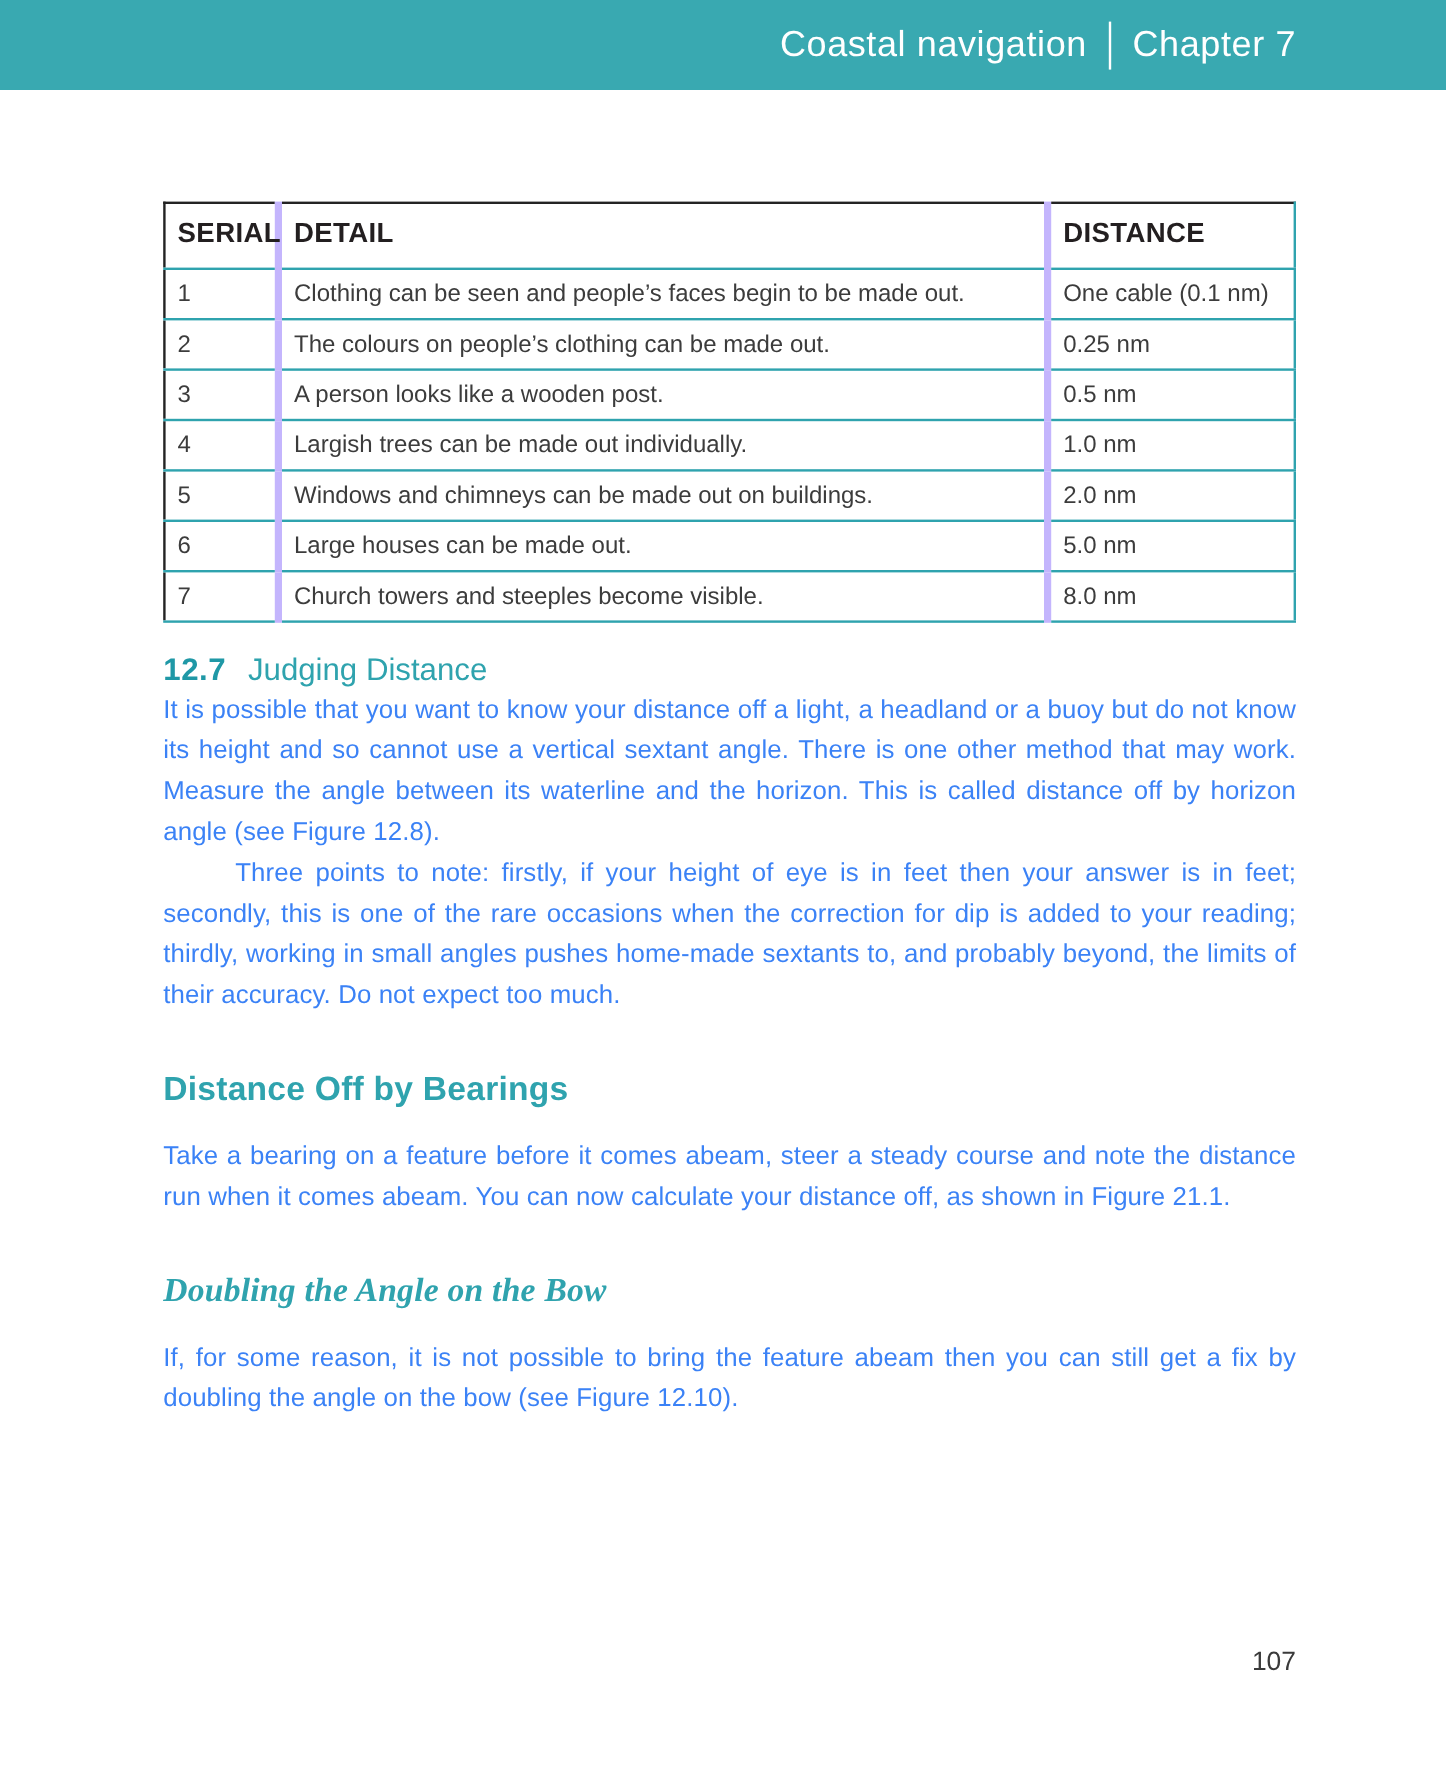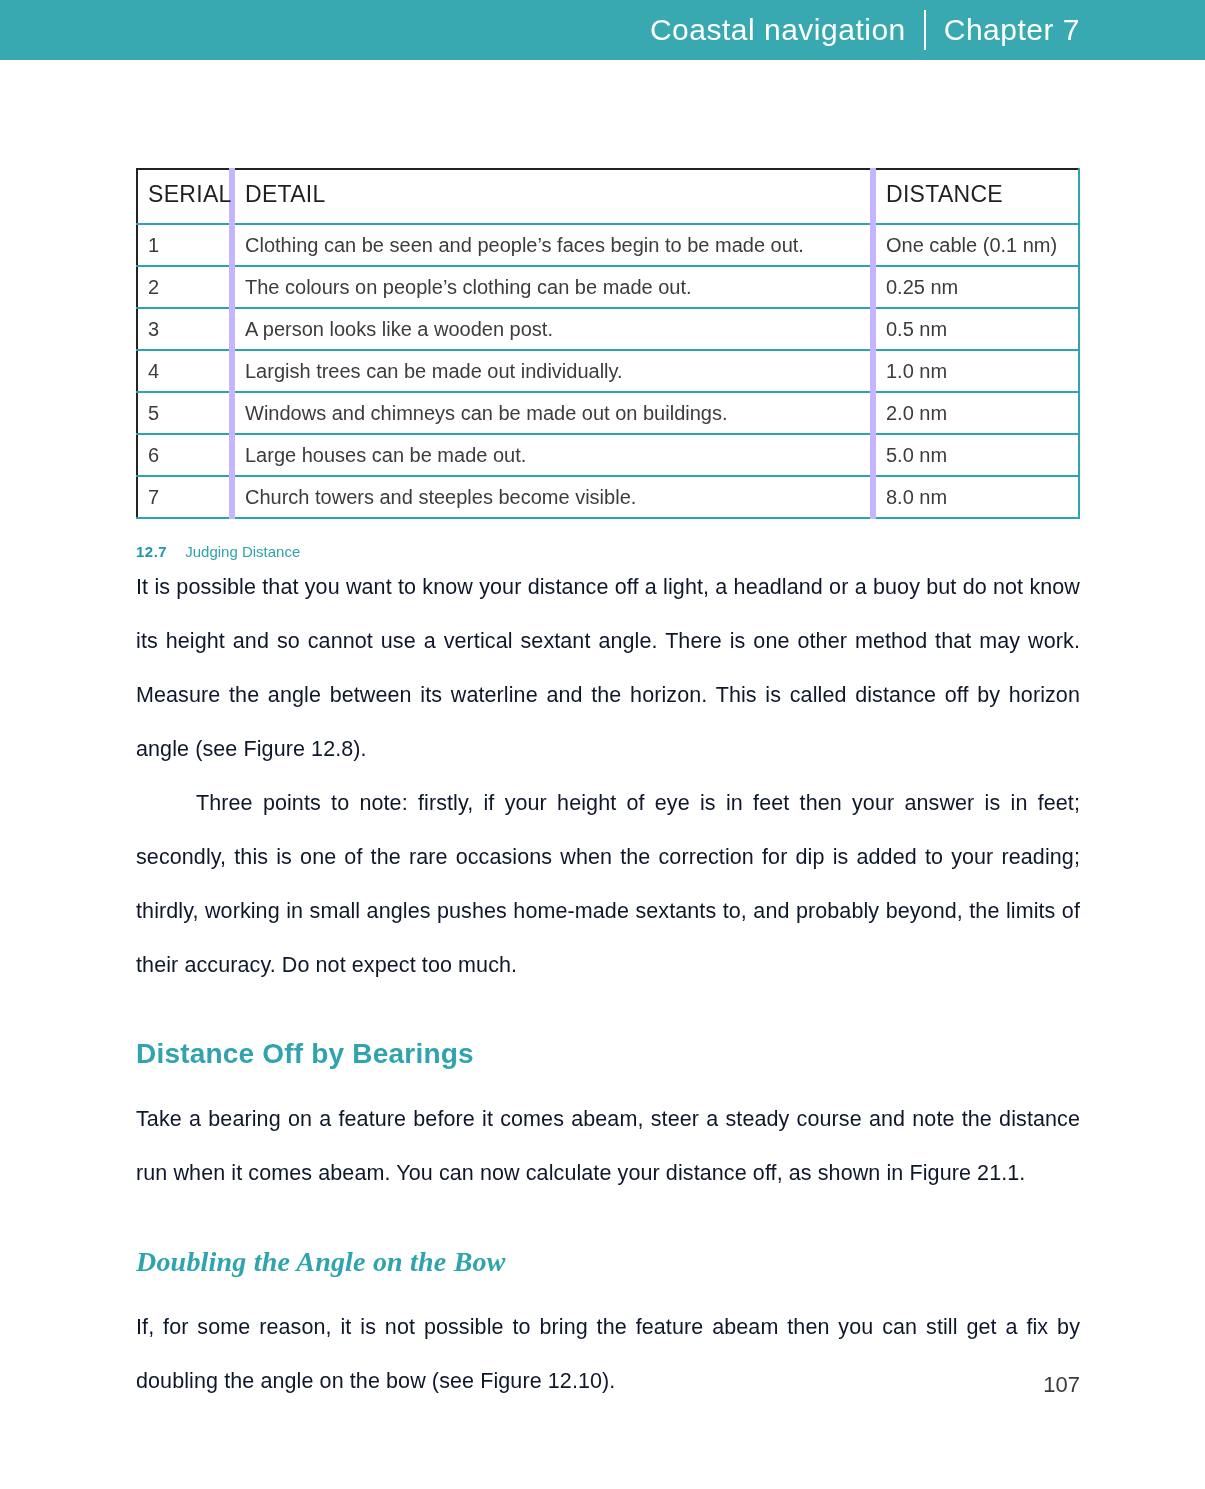--- a/index.html
+++ b/index.html
@@ -8,21 +8,21 @@
     width: 1205px; height: 1489px;
     position: relative; overflow: hidden;
     font-family: "Liberation Sans", sans-serif;
     -webkit-font-smoothing: antialiased;
   }
   .page { width: 1205px; height: 1489px; position: relative; }
 
   
   .topbar {
     position: absolute; top: 0; left: 0;
-    width: 1205px; height: 60px;
+    width: 1205px; height: 75px;
     background: #39a9b1;
     display: flex; align-items: center; justify-content: flex-end;
     padding-right: 125px;
     color: #ffffff;
     font-size: 30px;
     letter-spacing: 0.5px;
   }
   .topbar .divider {
     display: inline-block;
     width: 2px; height: 40px;
@@ -46,60 +46,60 @@
     border-right: 2px solid #2fa3ae;
     border-bottom: 2px solid #2fa3ae;
     color: #3a3a3a;
   }
   table.jd col.c-serial   { width: 95px; }
   table.jd col.c-detail   { width: 641px; }
   table.jd col.c-distance { width: 206px; }
   table.jd th {
     height: 55px;
     text-align: left; vertical-align: middle;
-    font-size: 23px; font-weight: normal;
+    font-size: 23px; font-weight: bold;
     color: #231f20;
     padding: 1px 6px 6px 10px;
     letter-spacing: 0.3px;
   }
   table.jd td {
     height: 42px;
     vertical-align: middle;
     font-size: 20px; font-weight: 400;
     color: #3c3c3c;
     padding: 4px 6px 4px 10px;
     border-bottom: 2px solid #2fa3ae;
   }
   table.jd th { border-bottom: 2px solid #2fa3ae; }
   table.jd th + th, table.jd td + td { border-left: 6px solid #c4b5fd; }
 
   
   .caption {
     margin-top: 24px;
-    font-size: 15px;
+    font-size: 26px;
     color: #2fa3ae;
   }
   .caption .num { font-weight: bold; color: #1f98a6; margin-right: 18px; letter-spacing: 0.5px; }
 
   
   h2.sect {
     margin-top: 46px;
     margin-bottom: 22px;
     font-size: 28px;
     font-weight: bold;
     color: #2fa3ae;
     letter-spacing: 0.2px;
   }
   h2.sect.italic { font-style: italic; font-family: Liberation Serif, serif; }
 
   
   p.body {
     font-size: 21.5px;
-    line-height: 54px;
-    color: #0f172a;
+    line-height: 34px;
+    color: #3b82f6;
     text-align: justify;
     letter-spacing: 0.1px;
   }
   p.body.indent { text-indent: 60px; }
 
   
   .pagenum {
     position: absolute;
     top: 1372px; left: 136px;
     width: 944px;

